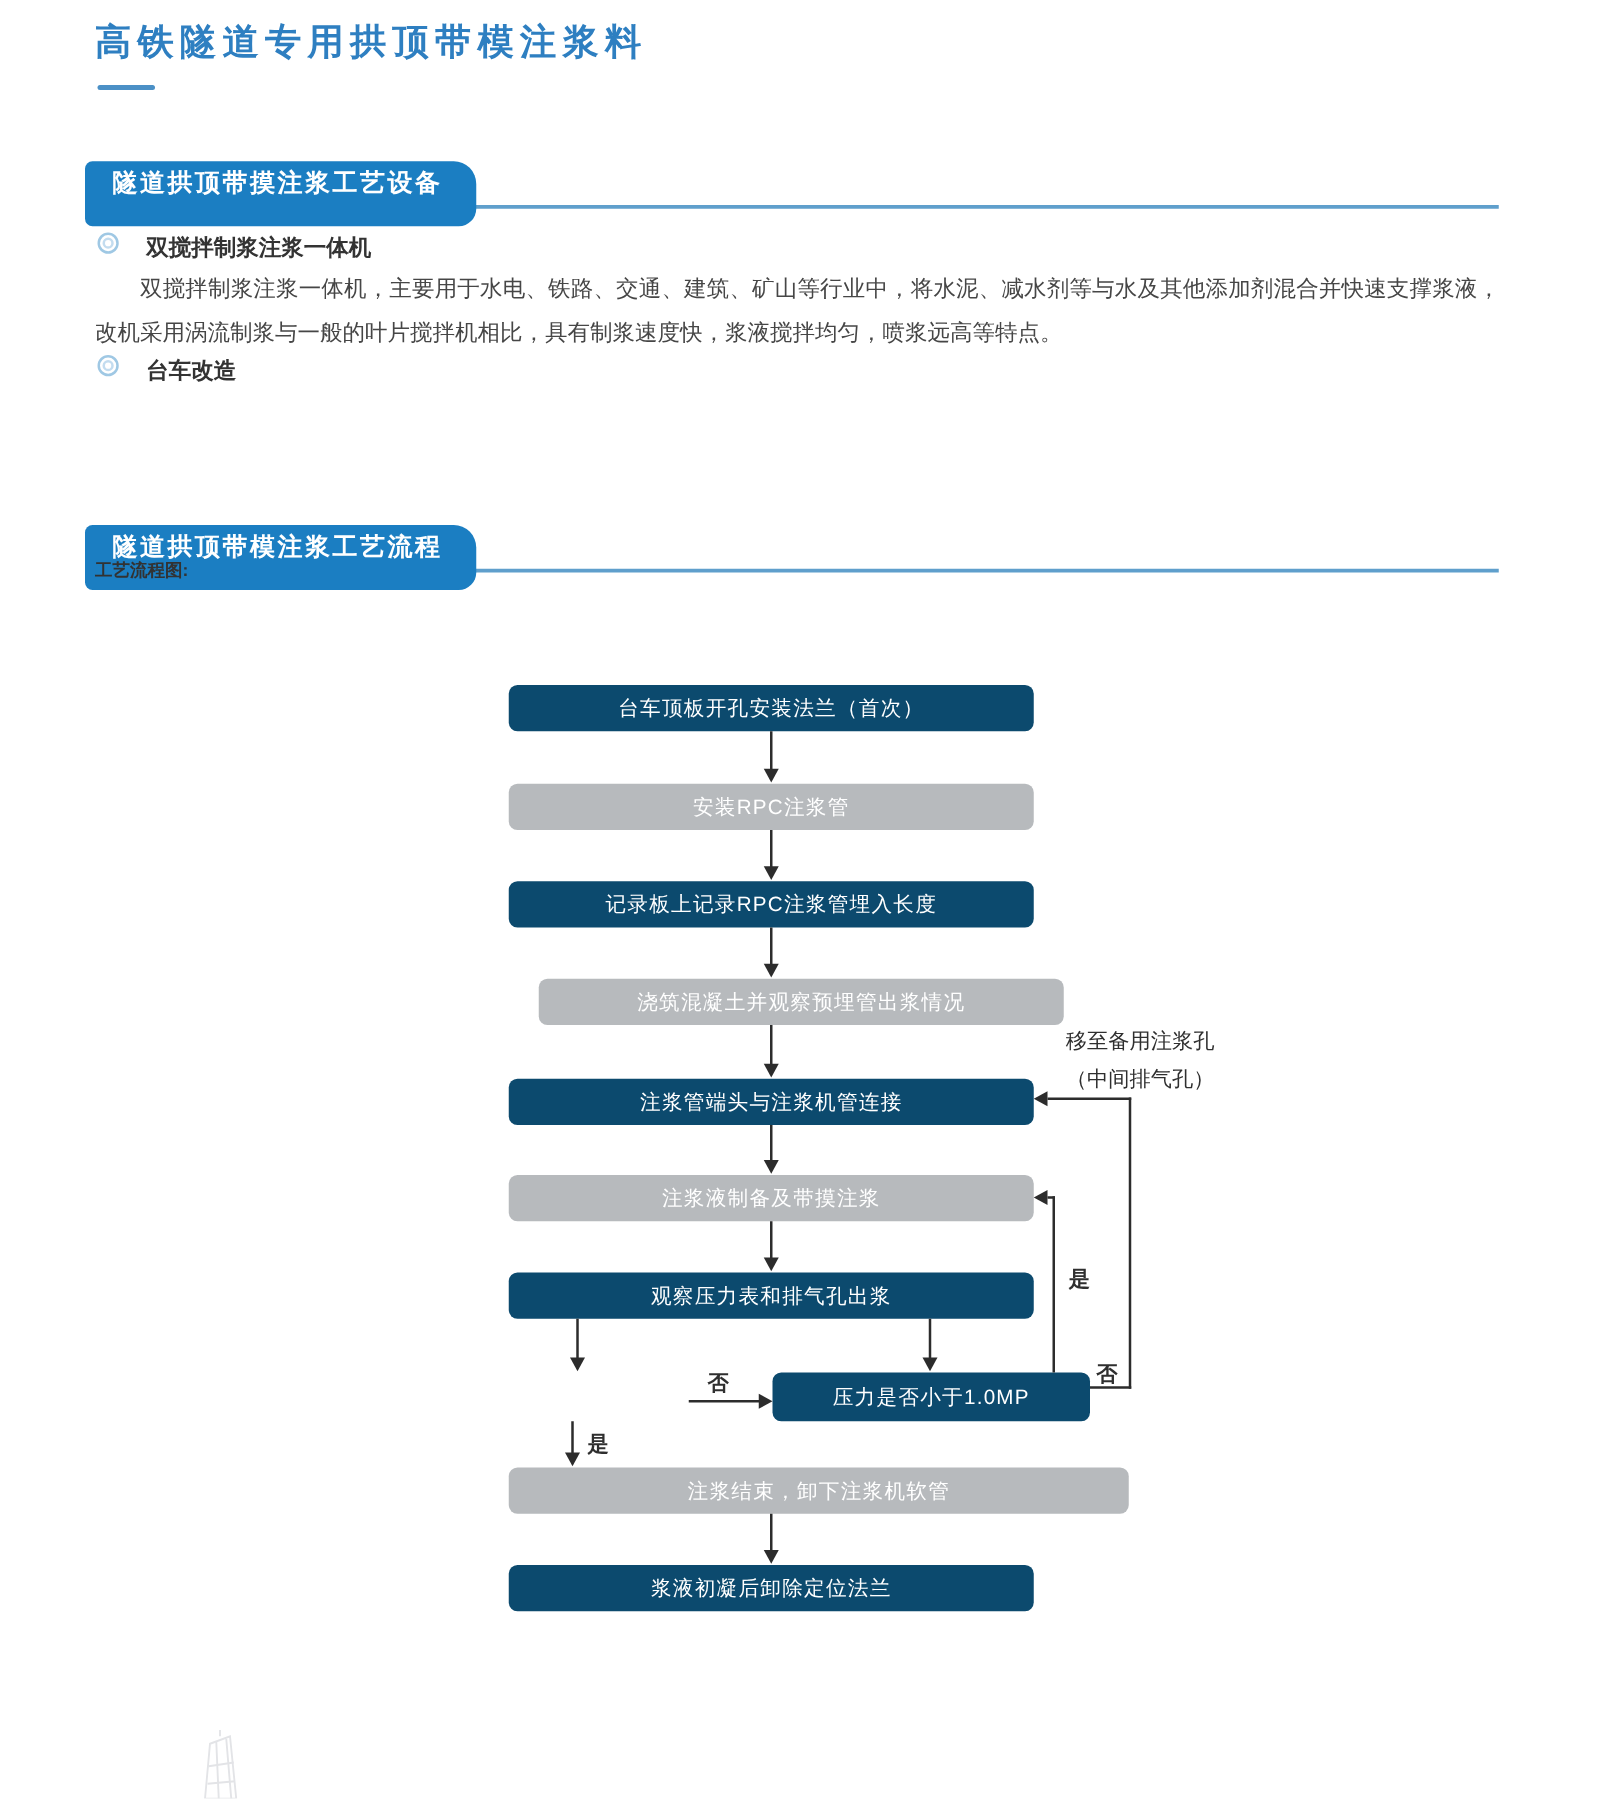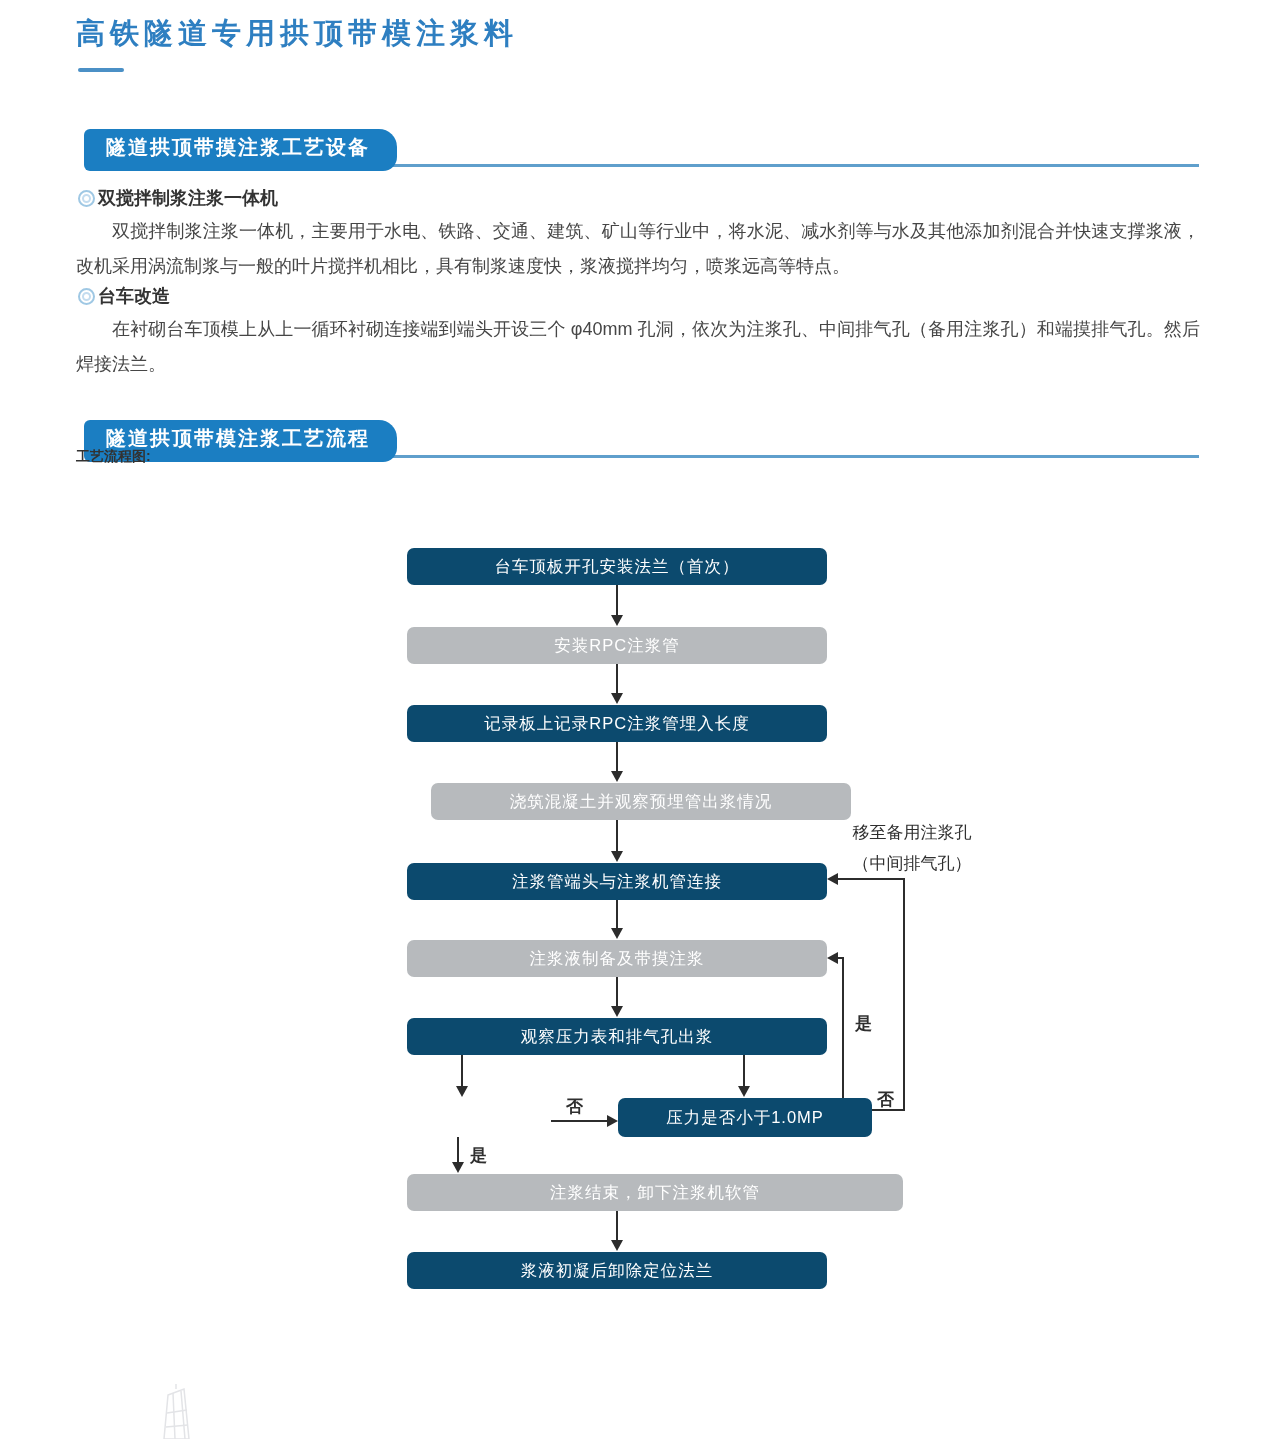--- a/index.html
+++ b/index.html
@@ -14,28 +14,28 @@
     white-space:nowrap;
   }
   .title-underline {
     position:absolute; left:78px; top:68px; width:46px; height:4px;
     background:#4b90c6; border-radius:2px;
   }
   .sec-line {
     position:absolute; left:86px; width:1113px; height:3px; background:#5f9fcc;
   }
   .sec-tab {
-    position:absolute; left:84px; height:42px; line-height:36px;
+    position:absolute; left:68px; height:52px; line-height:36px;
     background:#1b7ec2; color:#ffffff; font-size:20px; font-weight:bold;
     letter-spacing:2px; padding:0 27px 0 22px;
     border-radius:6px 18px 14px 6px; white-space:nowrap;
   }
   
   .item-head {
-    position:absolute; left:78px; display:flex; align-items:center; gap:3px;
+    position:absolute; left:78px; display:flex; align-items:flex-start; gap:22px;
     font-size:18px; font-weight:bold; color:#333333; white-space:nowrap;
   }
   .bullet {
     width:13px; height:13px; border:2px solid #9fc8e4; border-radius:50%;
     position:relative; display:inline-block; flex:0 0 auto;
   }
   .bullet::after {
     content:""; position:absolute; left:2px; top:2px; right:2px; bottom:2px;
     border:2px solid #c3dcef; border-radius:50%;
   }
@@ -99,21 +99,20 @@
   <div class="item-head" style="top:186px">
     <span class="bullet"></span>
     <span>双搅拌制浆注浆一体机</span>
   </div>
   <div class="para" style="top:214px">双搅拌制浆注浆一体机，主要用于水电、铁路、交通、建筑、矿山等行业中，将水泥、减水剂等与水及其他添加剂混合并快速支撑浆液，改机采用涡流制浆与一般的叶片搅拌机相比，具有制浆速度快，浆液搅拌均匀，喷浆远高等特点。</div>
 
   <div class="item-head" style="top:284px">
     <span class="bullet"></span>
     <span>台车改造</span>
   </div>
-  <div class="para" style="top:312px">在衬砌台车顶模上从上一循环衬砌连接端到端头开设三个 φ40mm 孔洞，依次为注浆孔、中间排气孔（备用注浆孔）和端摸排气孔。然后焊接法兰。</div>
 
   <div class="sec-line" style="top:455px"></div>
   <div class="sec-tab" style="top:420px">隧道拱顶带模注浆工艺流程</div>
   <div class="flow-caption">工艺流程图:</div>
 
   <div class="fbox blue" style="left:407px;top:548px;width:420px;height:37px">台车顶板开孔安装法兰（首次）</div>
   <div class="fbox gray" style="left:407px;top:627px;width:420px;height:37px">安装RPC注浆管</div>
   <div class="fbox blue" style="left:407px;top:705px;width:420px;height:37px">记录板上记录RPC注浆管埋入长度</div>
   <div class="fbox gray" style="left:431px;top:783px;width:420px;height:37px">浇筑混凝土并观察预埋管出浆情况</div>
   <div class="fbox blue" style="left:407px;top:863px;width:420px;height:37px">注浆管端头与注浆机管连接</div>

